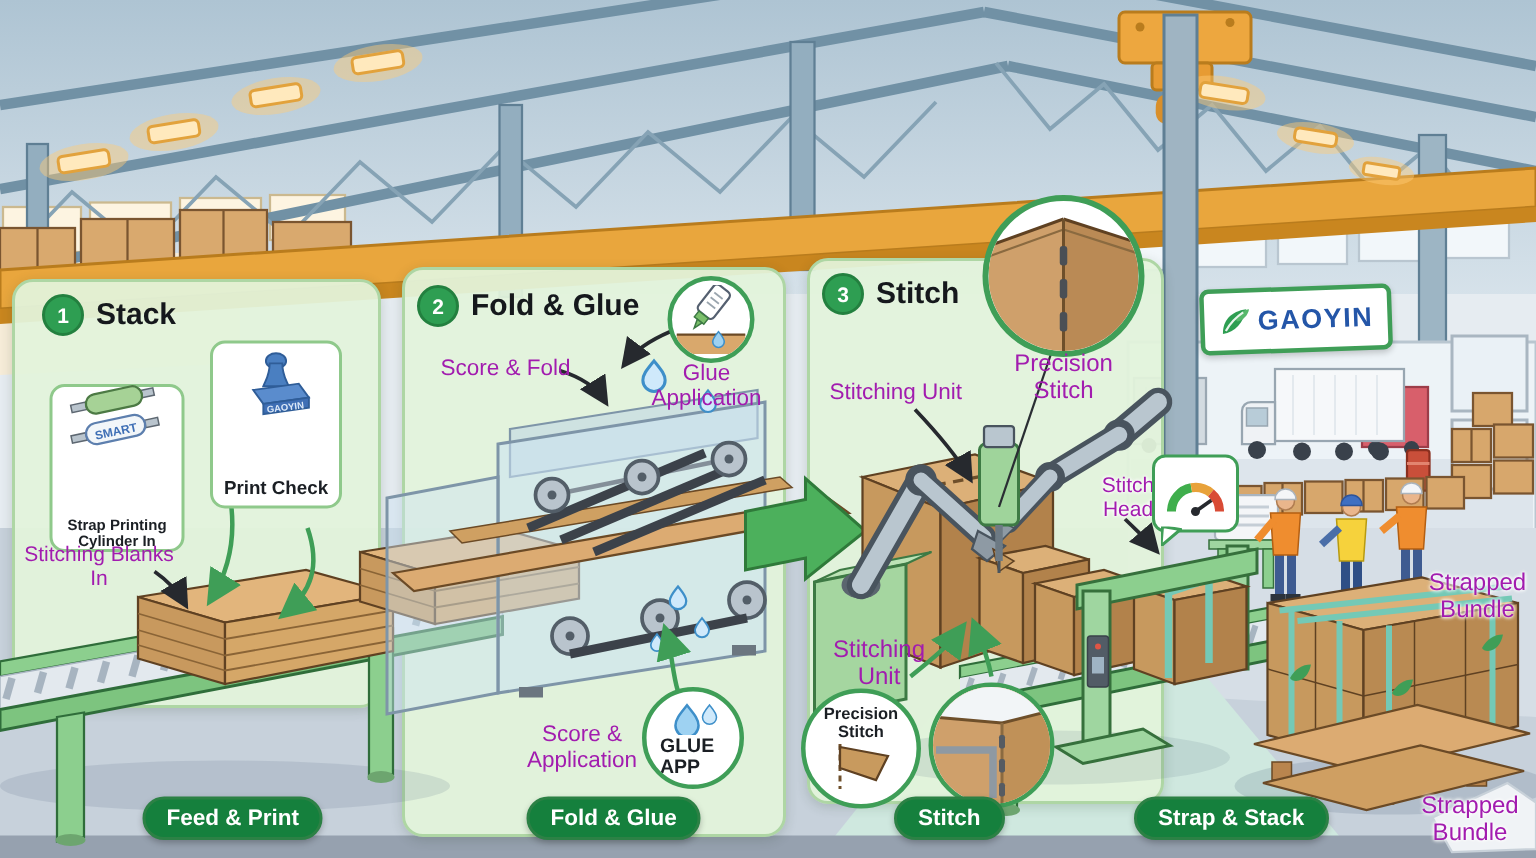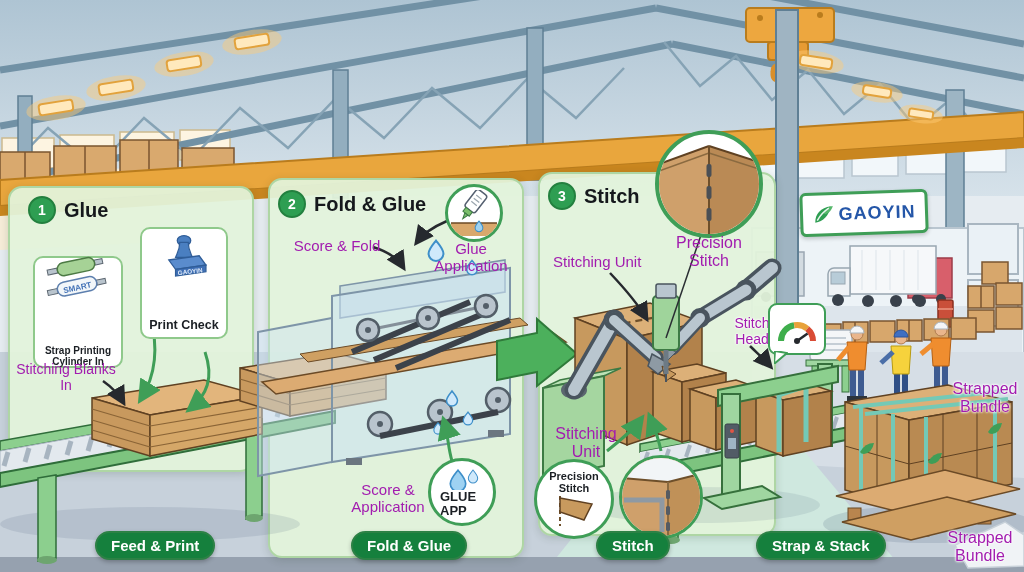--- a/index.html
+++ b/index.html
@@ -493,21 +493,21 @@
     <path d="M373,247 C389,252 398,259 403,267" marker-end="url(#ahb)"></path>
     <path d="M447,221 C433,227 423,234 417,242" marker-end="url(#ahb)"></path>
     <path d="M610,273 C628,292 639,306 646,318" marker-end="url(#ahb)"></path>
     <path d="M750,346 C757,353 764,359 770,366" marker-end="url(#ahb)"></path>
   </g>
   <line x1="702" y1="232" x2="666" y2="338" stroke="#2a2e33" stroke-width="1.5"></line>
 </svg>
 
 <div class="hdr" style="left:28px;top:196px;">
   <div class="num">1</div>
-  <div class="ttl">Glue</div>
+  <div class="ttl">Stack</div>
 </div>
 <div class="card" style="left:33px;top:256px;width:82px;height:100px;">
   <svg width="64" height="48" viewBox="0 0 64 48" style="overflow:visible">
     <g transform="rotate(-12 32 23)">
       <rect x="4" y="6" width="10" height="5" fill="#b9c4cd" stroke="#5d6771"></rect>
           <rect x="52" y="6" width="8" height="5" fill="#b9c4cd" stroke="#5d6771"></rect>
       <rect x="14" y="2" width="38" height="13" rx="6.5" fill="#a6d296" stroke="#4c7a44" stroke-width="1.5"></rect>
       <rect x="0" y="26" width="10" height="5" fill="#b9c4cd" stroke="#5d6771"></rect>
           <rect x="50" y="26" width="9" height="5" fill="#b9c4cd" stroke="#5d6771"></rect>
       <rect x="10" y="21" width="40" height="14" rx="7" fill="#f2f6f9" stroke="#5d7fae" stroke-width="1.5"></rect>

